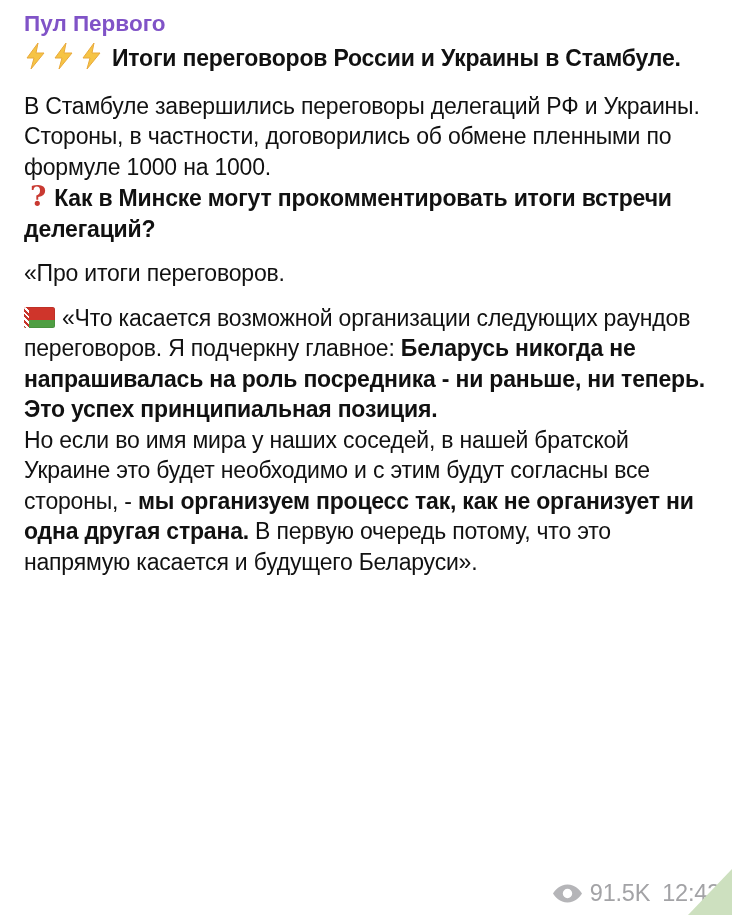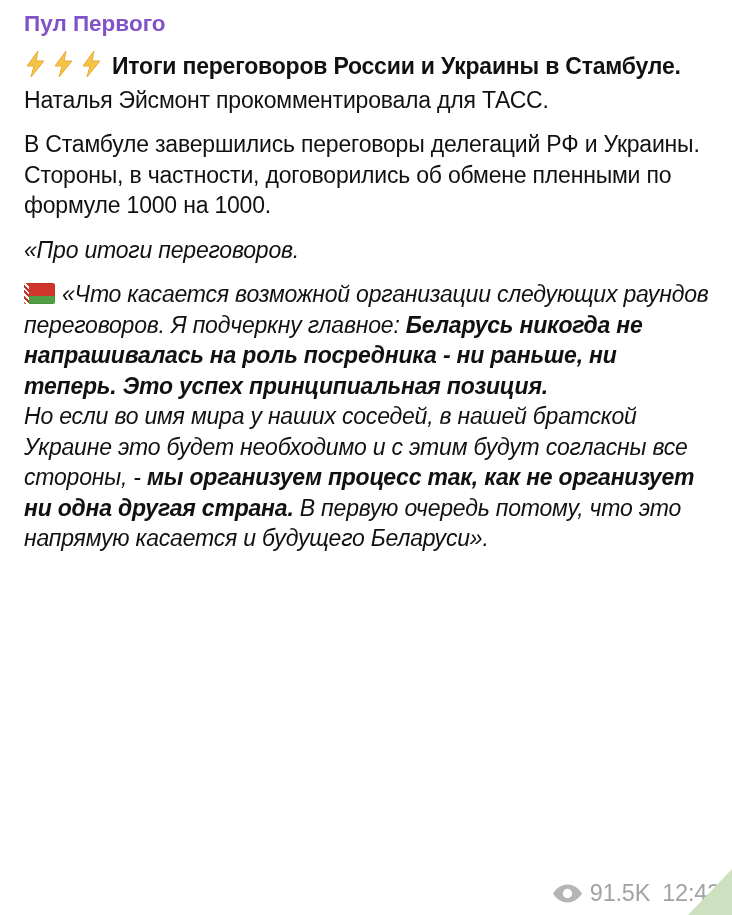--- a/index.html
+++ b/index.html
@@ -22,24 +22,24 @@
     font-weight:bold;
     font-size:22.5px;
     line-height:28px;
     cursor:pointer;
   }
   .para{
     font-size:23px;
     line-height:30.5px;
     letter-spacing:-0.2px;
   }
-  .mt-small{margin-top:13px;}
+  .mt-small{margin-top:5px;}
   .gap{margin-top:14px;}
   .bold{font-weight:bold;}
-  .italic{font-style:italic;}
+  .italic{}
   .bolts{display:inline-block;vertical-align:-3px;margin-right:4px;white-space:nowrap;}
   .bolts svg{margin-right:5px;}
   .q-icon{
     color:#c93a32;
     font-weight:800;
     font-size:28px;
     padding:0 8px 0 6px;
     font-family:"DejaVu Serif","Liberation Serif",serif;
   }
   .sq{
@@ -93,25 +93,27 @@
   <div class="channel">Пул Первого</div>
 
   <div class="para mt-small">
     <span class="bolts"><svg width="23" height="26" viewBox="0 0 23 26">
           <polygon points="14,0 3,15 10,15 7,26 20,10 12,10" fill="#f6c445" stroke="#e8a93c" stroke-width="1"></polygon>
         </svg><svg width="23" height="26" viewBox="0 0 23 26">
           <polygon points="14,0 3,15 10,15 7,26 20,10 12,10" fill="#f6c445" stroke="#e8a93c" stroke-width="1"></polygon>
         </svg><svg width="23" height="26" viewBox="0 0 23 26">
           <polygon points="14,0 3,15 10,15 7,26 20,10 12,10" fill="#f6c445" stroke="#e8a93c" stroke-width="1"></polygon>
         </svg></span><span class="bold">Итоги переговоров России и Украины в Стамбуле.</span><br>
-    <span>Наталья Эйсмонт прокомментировала для ТАСС.</span>
   </div>
 
   <div class="para gap">В Стамбуле завершились переговоры делегаций РФ и Украины. Стороны, в частности, договорились об обмене пленными по формуле 1000 на 1000.</div>
 
+  <div class="para bold">
+    <span class="q-icon">?</span><span>Как в Минске могут прокомментировать итоги встречи делегаций?</span>
+  </div>
 
   <div class="para gap italic">
     <div>«Про итоги переговоров.</div>
   </div>
 
 
   <div class="para gap italic">
     <span class="flag"></span><span>«Что касается возможной организации следующих раундов переговоров. Я подчеркну главное: </span><span class="bold">Беларусь никогда не напрашивалась на роль посредника - ни раньше, ни теперь. Это успех принципиальная позиция.</span><br>
     <span>Но если во имя мира у наших соседей, в нашей братской Украине это будет необходимо и с этим будут согласны все стороны, - </span><span class="bold">мы организуем процесс так, как не организует ни одна другая страна.</span><span> В первую очередь потому, что это напрямую касается и будущего Беларуси».</span>
   </div>

